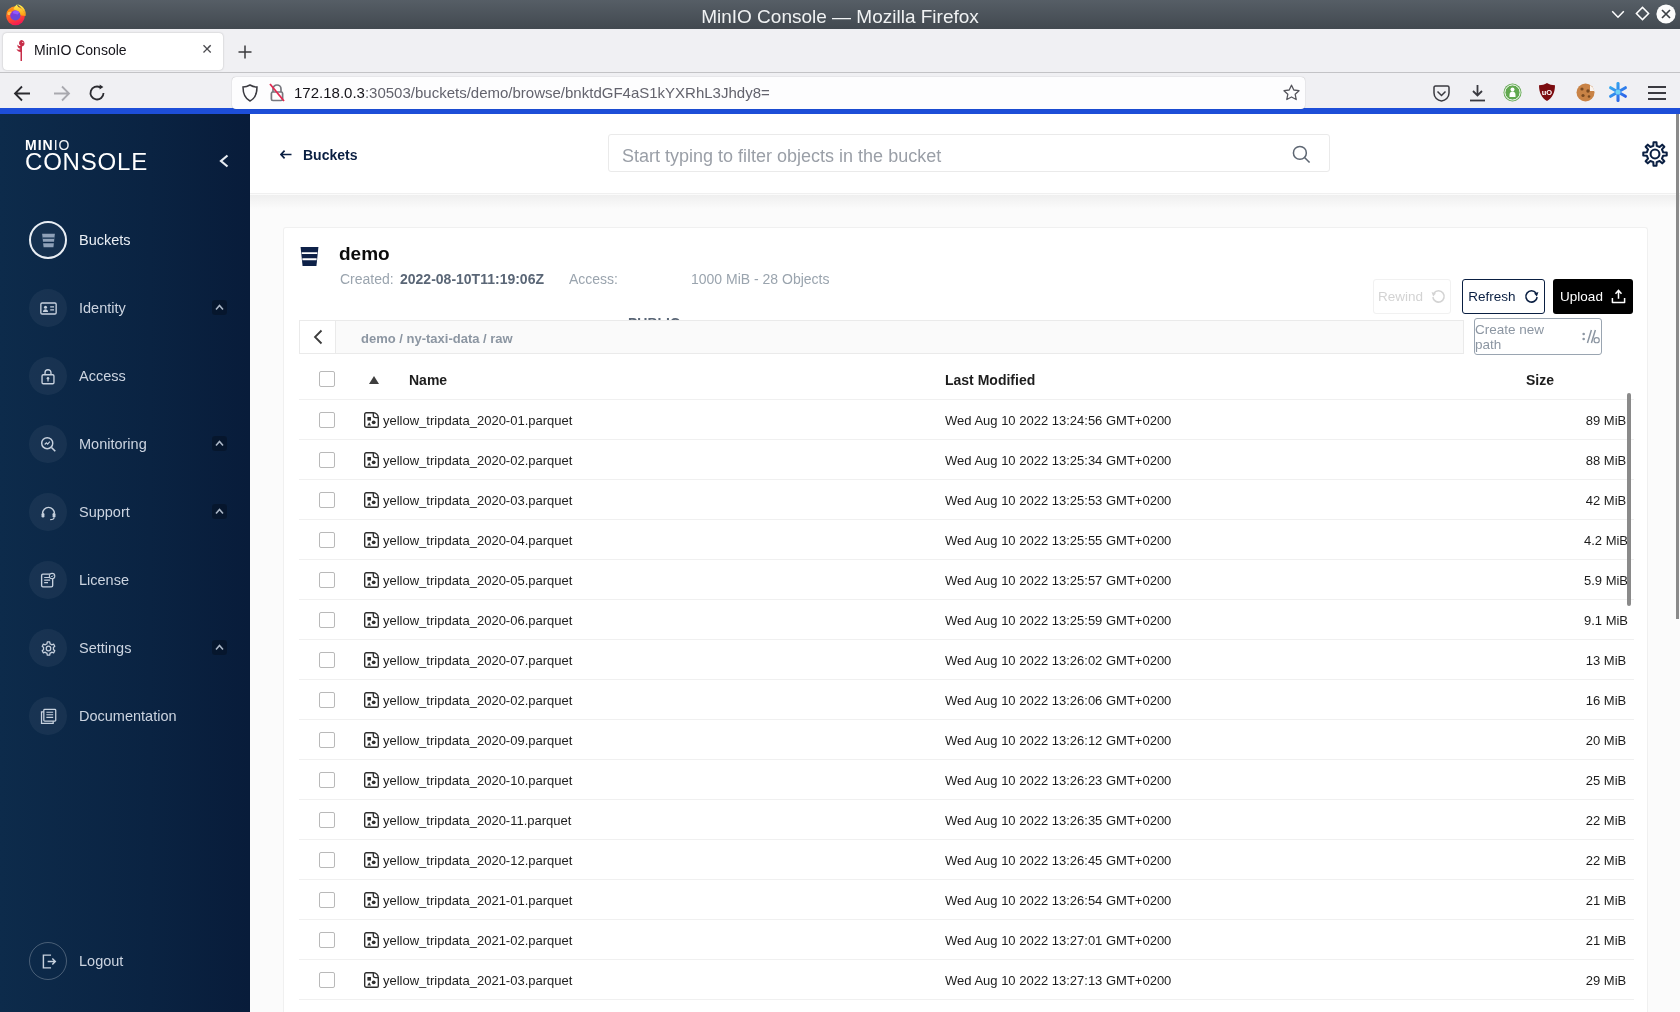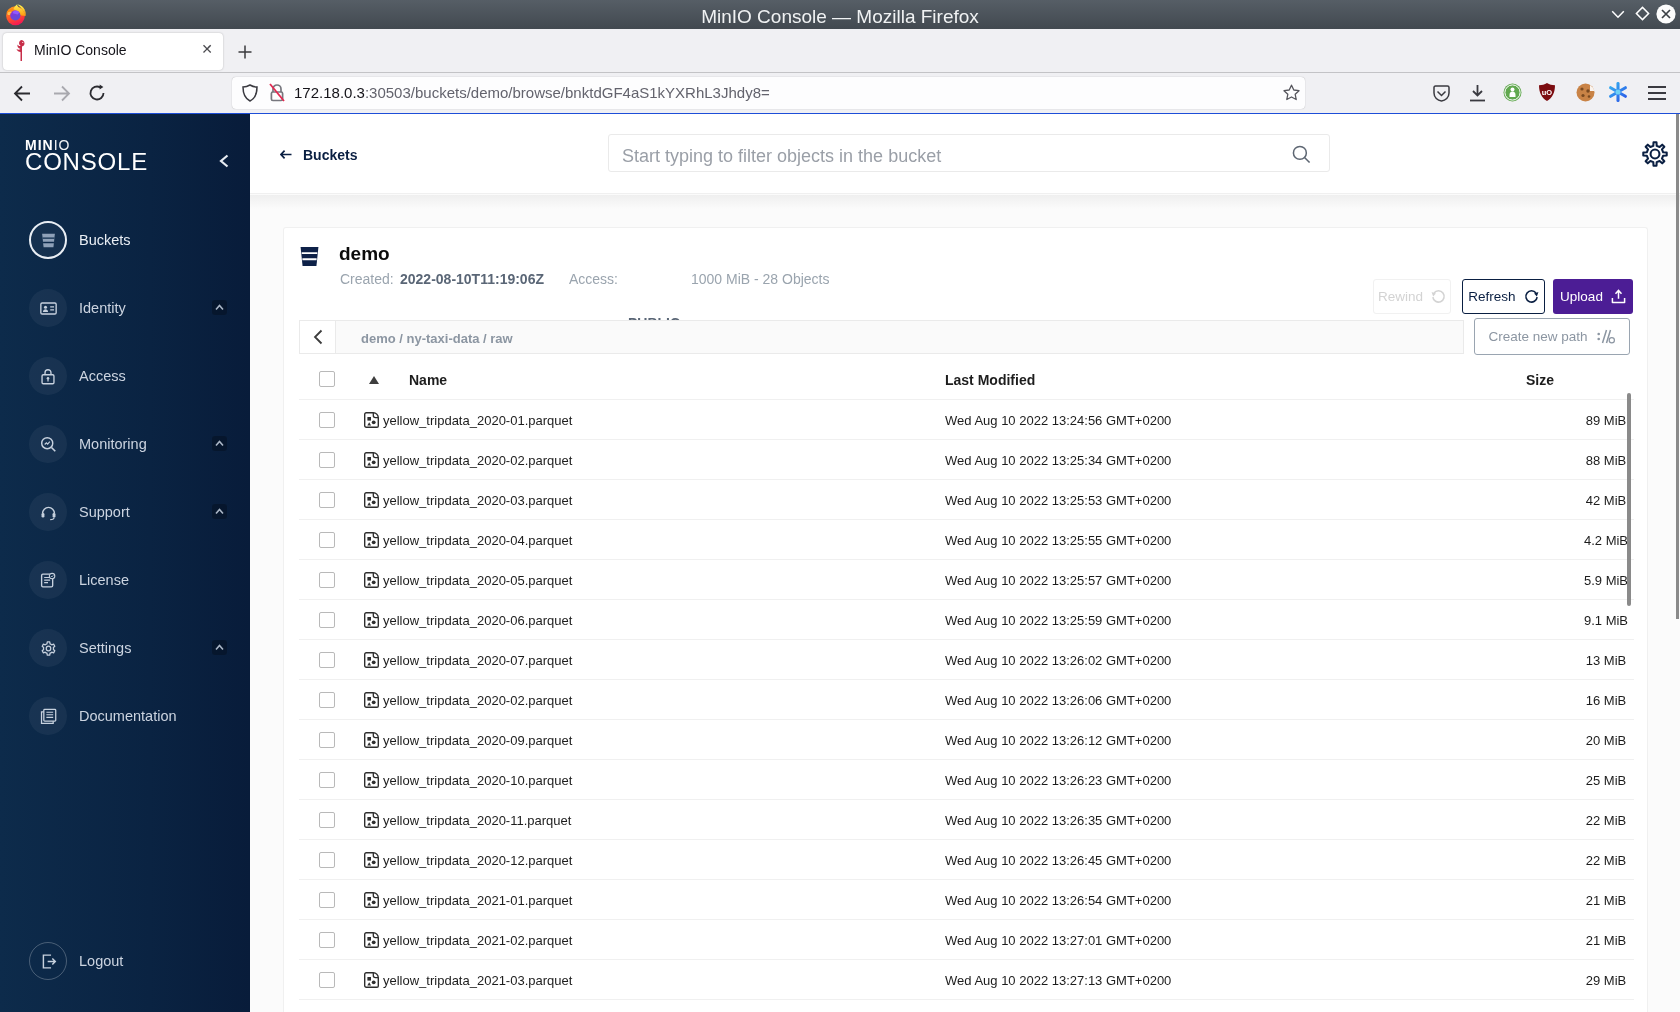--- a/index.html
+++ b/index.html
@@ -10,21 +10,21 @@
 
 #titlebar { position:absolute; left:0; top:0; width:1680px; height:29px;
   background:linear-gradient(#565e66,#424950); color:#eff1f2; }
 #titlebar .title { position:absolute; left:0; right:0; top:6px; text-align:center; font-size:19px; color:#f0f2f3; }
 #tabbar { position:absolute; left:0; top:29px; width:1680px; height:43px; background:#f0f0f3; }
 #tab { position:absolute; left:3px; top:4px; width:220px; height:37px; background:#fff; border-radius:4px;
   box-shadow:0 0 2px rgba(0,0,0,.25); }
 #tab .t { position:absolute; left:31px; top:9px; font-size:14px; color:#15141a; }
 #tab .x { position:absolute; right:10px; top:8px; font-size:14px; color:#4a4a4f; }
 #newtab { position:absolute; left:238px; top:16px; }
-#urlbar { position:absolute; left:0; top:72px; width:1680px; height:42px; background:#f0f0f3; border-top:1px solid #c3c3c6; border-bottom:1px solid #1d4ed8; }
+#urlbar { position:absolute; left:0; top:72px; width:1680px; height:42px; background:#f0f0f3; border-top:1px solid #c3c3c6; border-bottom:6px solid #1d4ed8; }
 #urlfield { position:absolute; left:232px; top:4px; width:1073px; height:32px; background:#fdfdfe; border-radius:4px; box-shadow:0 0 1px rgba(0,0,0,.35); }
 #urltext { position:absolute; left:62px; top:7px; font-size:15px; color:#15141a; white-space:nowrap; }
 #urltext .gray { color:#63636d; }
 
 
 #app { position:absolute; left:0; top:114px; width:1680px; height:898px; background:#fbfbfb; }
 #sidebar { position:absolute; left:0; top:0; width:250px; height:898px;
   background:linear-gradient(90deg,#0d2b4b 0%,#0a2342 60%,#081c3a 100%); }
 #logo { position:absolute; left:25px; top:23px; color:#fff; }
 #logo .minio { font-size:14px; font-weight:bold; letter-spacing:1px; }
@@ -51,27 +51,27 @@
 
 #bhead { position:absolute; left:0; top:0; width:1363px; height:90px; }
 #bhead .demo { position:absolute; left:55px; top:15px; font-size:19px; font-weight:bold; color:#0c0c0c; }
 #bhead .meta { position:absolute; left:56px; top:43px; font-size:14px; color:#9aa4ae; white-space:nowrap; }
 #bhead .meta b { color:#5a6676; font-weight:bold; }
 #bhead .meta span.p { position:absolute; top:0; }
 .btn { position:absolute; top:19px; height:35px; border-radius:3px; font-size:13.5px;
   display:flex; align-items:center; justify-content:center; gap:8px;margin-top:32px; }
 #btn-rewind { left:1089px; width:78px; border:1px solid #f1f1f1; color:#d3d3d3; background:#fff; }
 #btn-refresh { left:1178px; width:83px; border:1px solid #0a1f42; color:#0a1f42; background:#fff; }
-#btn-upload { left:1269px; width:80px; background:#4c1d95; color:#fff; }
+#btn-upload { left:1269px; width:80px; background:#000000; color:#fff; }
 
 #crumbbar { position:absolute; left:15px; top:92px; width:1165px; height:34px; background:#fafafa; border:1px solid #eaeaea; }
 #crumbbar .back { position:absolute; left:0; top:0; width:36px; height:32px; background:#fff; border-right:1px solid #eaeaea;
   display:flex; align-items:center; justify-content:center; }
 #crumbbar .path { position:absolute; left:61px; top:10px; font-size:13px; color:#8c96a2; font-weight:bold; }
-#btn-newpath { position:absolute; left:1190px; top:90px; width:156px; height:37px; border:1px solid #9aa5b1; border-radius:3px;
+#btn-newpath { position:absolute; left:1190px; top:90px; width:128px; height:37px; border:1px solid #9aa5b1; border-radius:3px;
   background:#fff; color:#8c96a2; font-size:13.5px; display:flex; align-items:center; justify-content:center; gap:9px; }
 
 
 #thead { position:absolute; left:15px; top:137px; width:1335px; height:35px; font-size:14px; font-weight:bold; color:#1d1d1d; }
 #tbody { position:absolute; left:15px; top:171px; width:1335px; height:614px; overflow:hidden; }
 .row { position:relative; width:1335px; height:40px; border-top:1px solid #f0f0f0; font-size:13px; color:#1c1c1c; }
 .cb { position:absolute; width:16px; height:16px; border:1px solid #b9b9b9; border-radius:2px; background:#fff; }
 .row .cb { left:20px; top:12px; }
 .row .fico { position:absolute; left:65px; top:12px; }
 .row .fname { position:absolute; left:84px; top:13px; }

